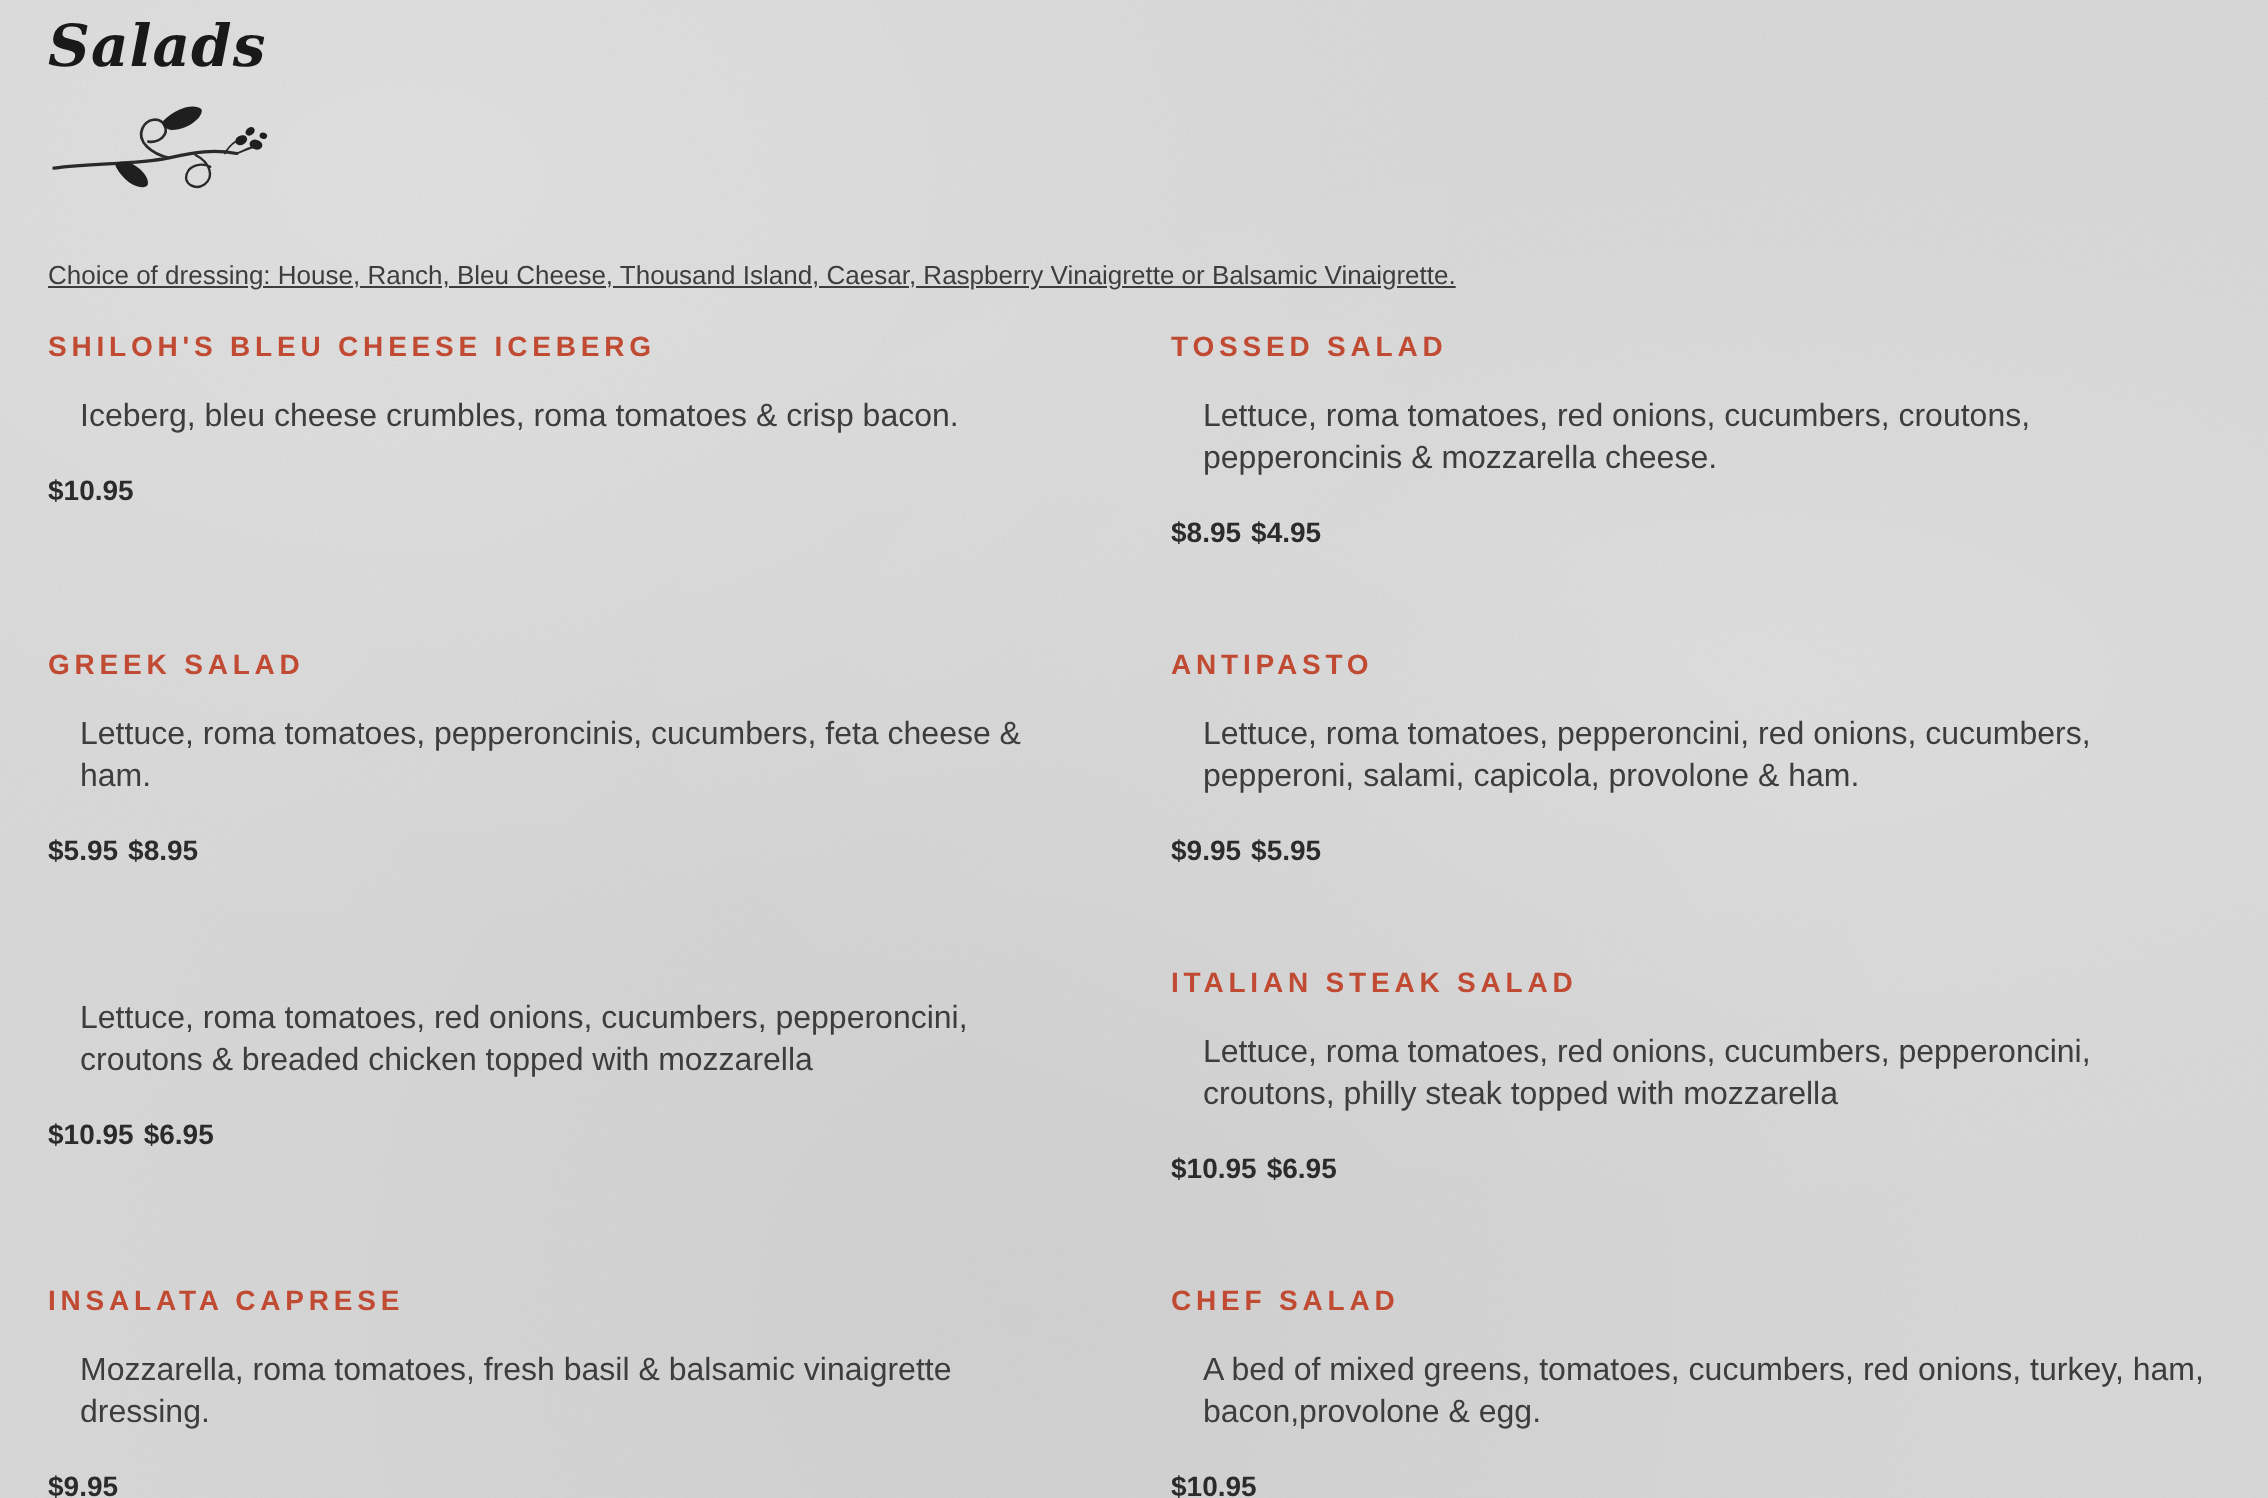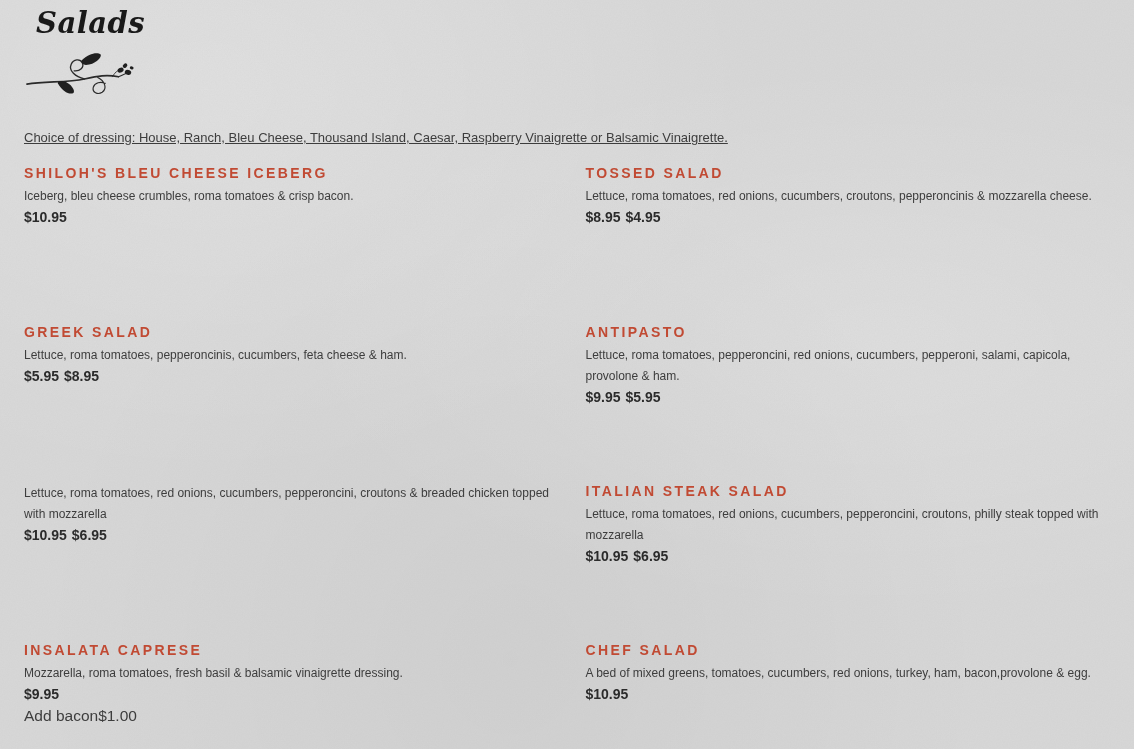--- a/index.html
+++ b/index.html
@@ -33,21 +33,21 @@
     width: 1134px;
     height: 749px;
   }
   .page-title {
     font-family: "DejaVu Serif", serif;
     font-style: italic;
     font-weight: 600;
     font-size: 29px;
     line-height: 36px;
     color: #191919;
-    margin: 5px 0 0 12px;
+    margin: 5px 0 0 0;
     letter-spacing: 0.5px;
   }
   .flourish {
     margin-top: 9px;
     width: 118px;
     height: 52px;
     display: block;
   }
   .dressing-note {
     margin: 27px 0 0 0;
@@ -68,22 +68,22 @@
   .item-name {
     margin: 0 0 4px 0;
     font-size: 14px;
     line-height: 17px;
     font-weight: 700;
     letter-spacing: 2.4px;
     color: #c14a33;
     text-transform: uppercase;
   }
   .item-desc {
-    margin: 0;
-    font-size: 12px;
+    margin: 16px;
+    font-size: 16px;
     line-height: 21px;
     color: #3d3d3d;
   }
   .item-prices {
     margin: 0;
     font-size: 14px;
     line-height: 21px;
     font-weight: 700;
     color: #2b2b2b;
   }

